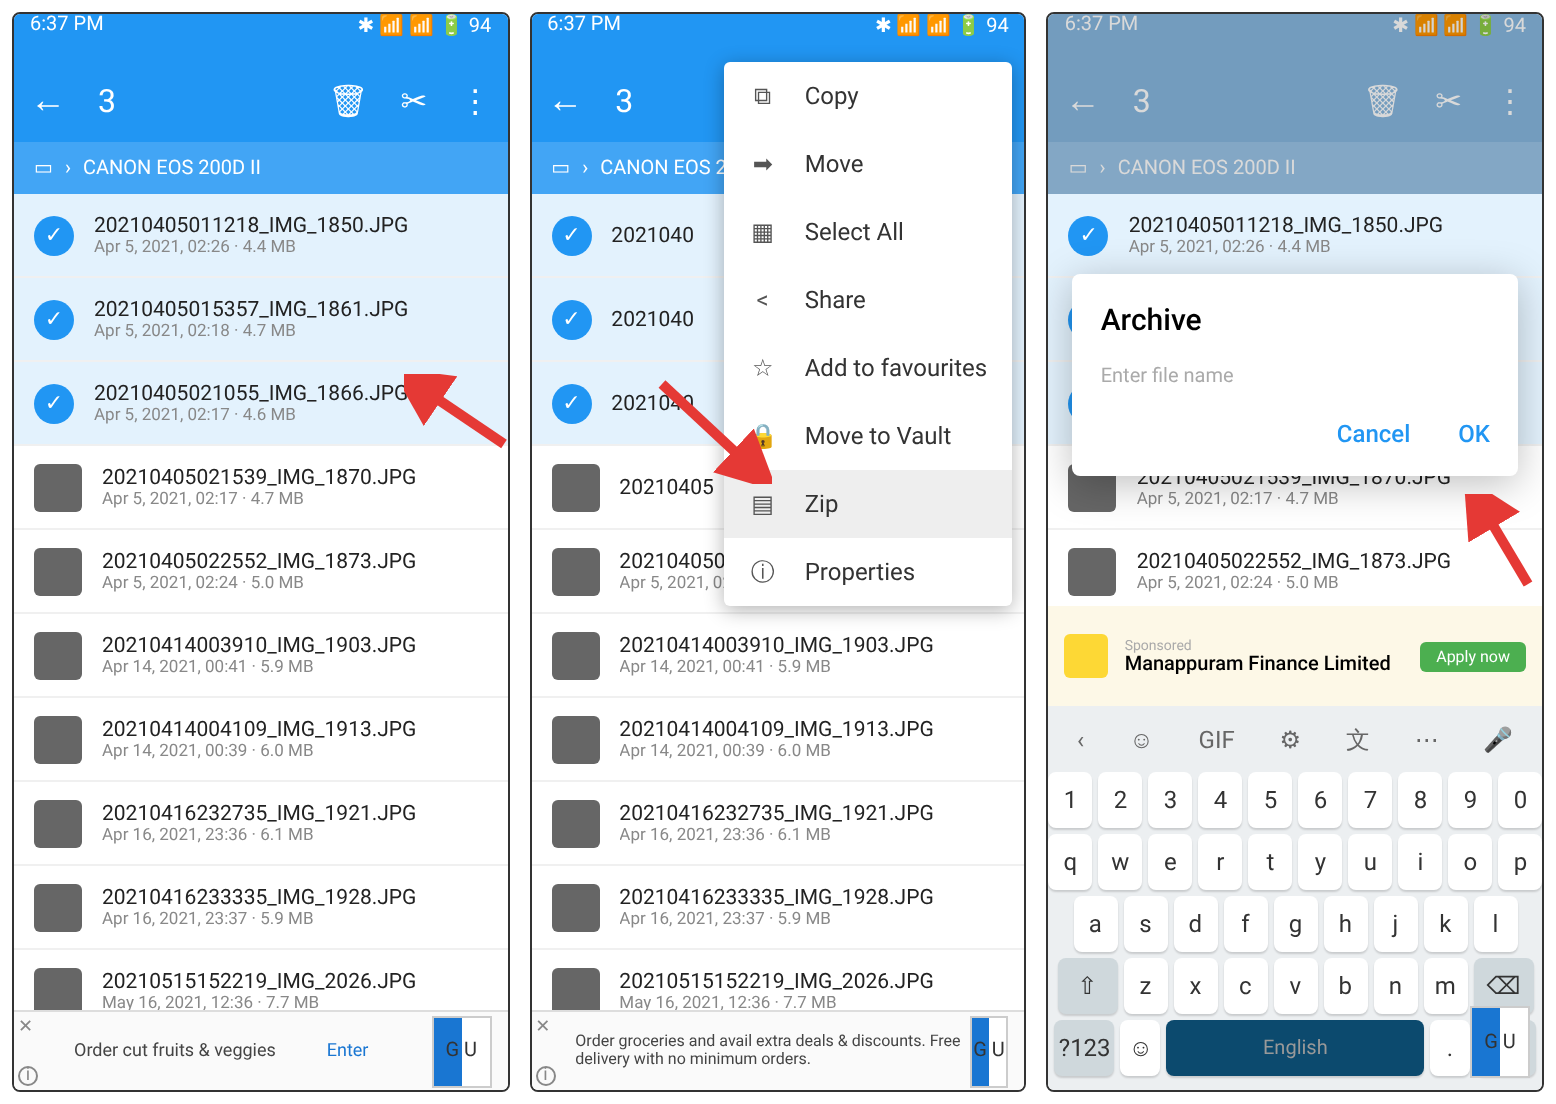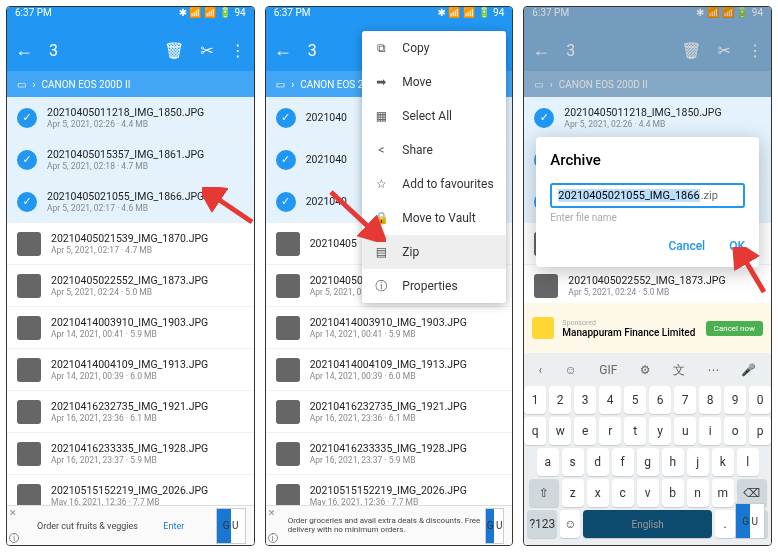--- a/index.html
+++ b/index.html
@@ -359,21 +359,21 @@
         </div>
       </div>
     </div>
   <div>
     <div class="adrow">
       <span class="adicon"></span>
       <div>
         <div style="color:#aaa;font-size:7px;">Sponsored</div>
         <div style="font-size:10px;font-weight:500;">Manappuram Finance Limited</div>
       </div>
-      <span class="applybtn">Cancel now</span>
+      <span class="applybtn">Apply now</span>
     </div>
   </div>
   <div class="keyboard">
     <div class="toolrow">
       <span>‹</span>
       <span>☺</span>
       <span>GIF</span>
       <span>⚙</span>
       <span>文</span>
       <span>⋯</span>
@@ -432,24 +432,20 @@
       <span class="key">☺</span>
       <span class="key space">English</span>
       <span class="key">.</span>
       <span class="key wide">↵</span>
     </div>
   </div>
 
   <div class="scrim" style="height:90px;top:0;"></div>
   <div class="dialog">
     <h3>Archive</h3>
-    <div class="zipline">
-      <span class="stem">20210405021055_IMG_1866</span>
-        <span class="ext">.zip</span>
-    </div>
     <div class="hint">Enter file name</div>
     <div class="actions">
       <span>Cancel</span>
       <span>OK</span>
     </div>
   </div>
   <div class="arrow" style="top:240px;left:200px;">
     <svg width="50" height="50">
         <defs>
           <marker id="a3" markerWidth="6" markerHeight="6" refX="2" refY="3" orient="auto">

